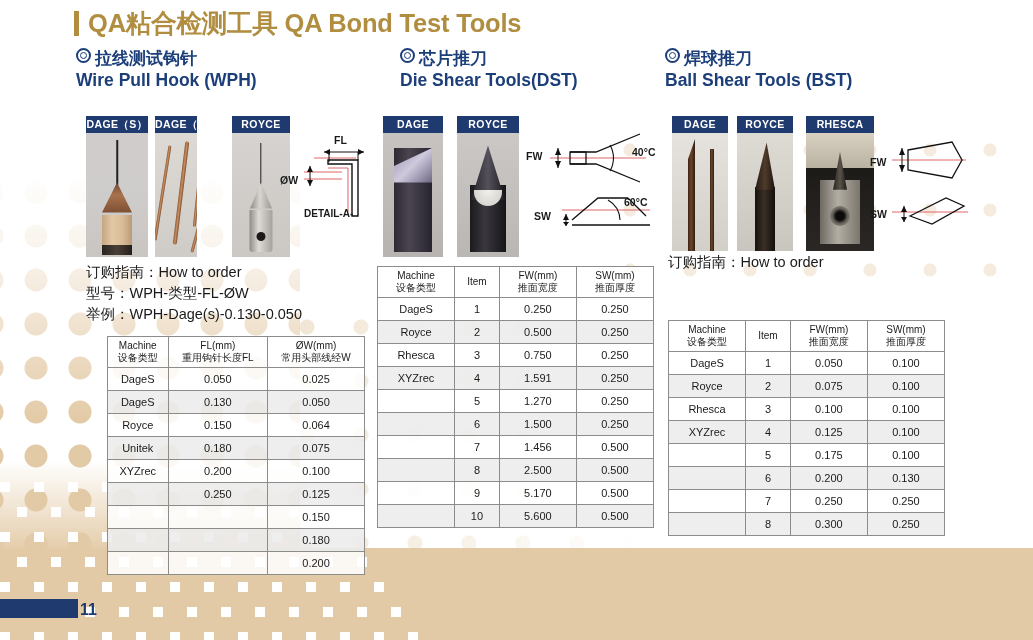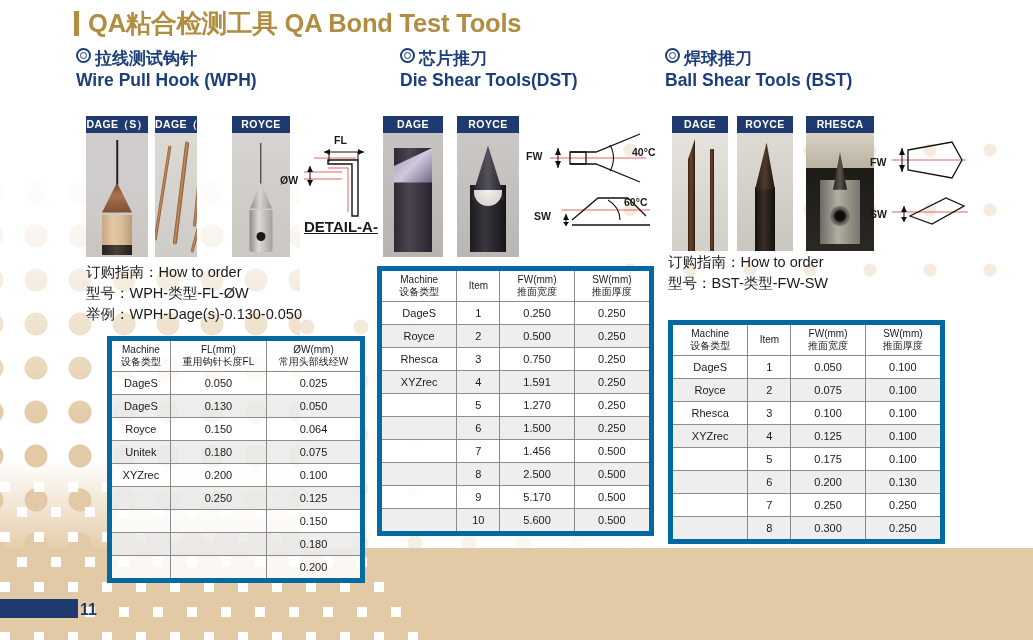--- a/index.html
+++ b/index.html
@@ -141,21 +141,21 @@
 
   
   .howto{position:absolute;font-size:14.5px;color:#1a1a1a;line-height:21px;white-space:nowrap;}
   .howto div{font-weight:normal;}
 
   
   table.spec{
     position:absolute;border-collapse:collapse;
     font-size:10.5px;color:#1a1a1a;
     background:rgba(255,255,255,0.62);
-    border:5px solid #0369a1;
+    border:1px solid #0369a1;
   }
   table.spec th,table.spec td{
     border:1px solid #8c8c8c;text-align:center;white-space:nowrap;
     font-weight:normal;padding:0;
   }
   table.spec th{
     background:rgba(255,255,255,0.70);
     line-height:12px;padding:3px 4px;font-size:10px;
   }
   table.spec th .cn{font-size:10px;}
@@ -317,21 +317,21 @@
       <line x1="62" y1="22" x2="62" y2="30" stroke="#111" stroke-width="1"></line>
       <line x1="28" y1="22" x2="68" y2="22" stroke="#111" stroke-width="1"></line>
       <polygon points="28,22 34,19 34,25" fill="#111"></polygon>
       <polygon points="68,22 62,19 62,25" fill="#111"></polygon>
       <line x1="14" y1="36" x2="14" y2="56" stroke="#111" stroke-width="1"></line>
       <polygon points="14,36 11,42 17,42" fill="#111"></polygon>
       <polygon points="14,56 11,50 17,50" fill="#111"></polygon>
     </svg>
     <div class="dlabel" style="left:38px;top:4px;">FL</div>
     <div class="dlabel" style="left:-16px;top:44px;">ØW</div>
-    <div class="dlabel" style="left:8px;top:88px;font-size:15px;text-decoration:underline;">DETAIL-A-</div>
+    <div class="dlabel" style="left:8px;top:78px;font-size:10px;">DETAIL-A-</div>
   </div>
 
   <div class="photo" style="left:383px;top:116px;width:60px;">
     <div class="plabel">DAGE</div>
     <div class="pimg dst-dage" style="height:124px;">
       <div class="blk"></div>
         <div class="face"></div>
     </div>
   </div>
   <div class="photo" style="left:457px;top:116px;width:62px;">
@@ -562,21 +562,20 @@
           <td></td>
           <td>10</td>
           <td>5.600</td>
           <td>0.500</td>
         </tr>
       </tbody>
     </table>
 
   <div class="howto" style="left:668px;top:252px;">
     <div>订购指南：How to order</div>
-    <div>型号：BST-类型-FW-SW</div>
   </div>
   <table class="spec" id="tbl-bst" style="left:668px;top:320px;width:277px;">
       <thead>
         <tr>
           <th>
             <div>Machine</div>
             <div class="cn">设备类型</div>
           </th>
           <th>
             <div>Item</div>

